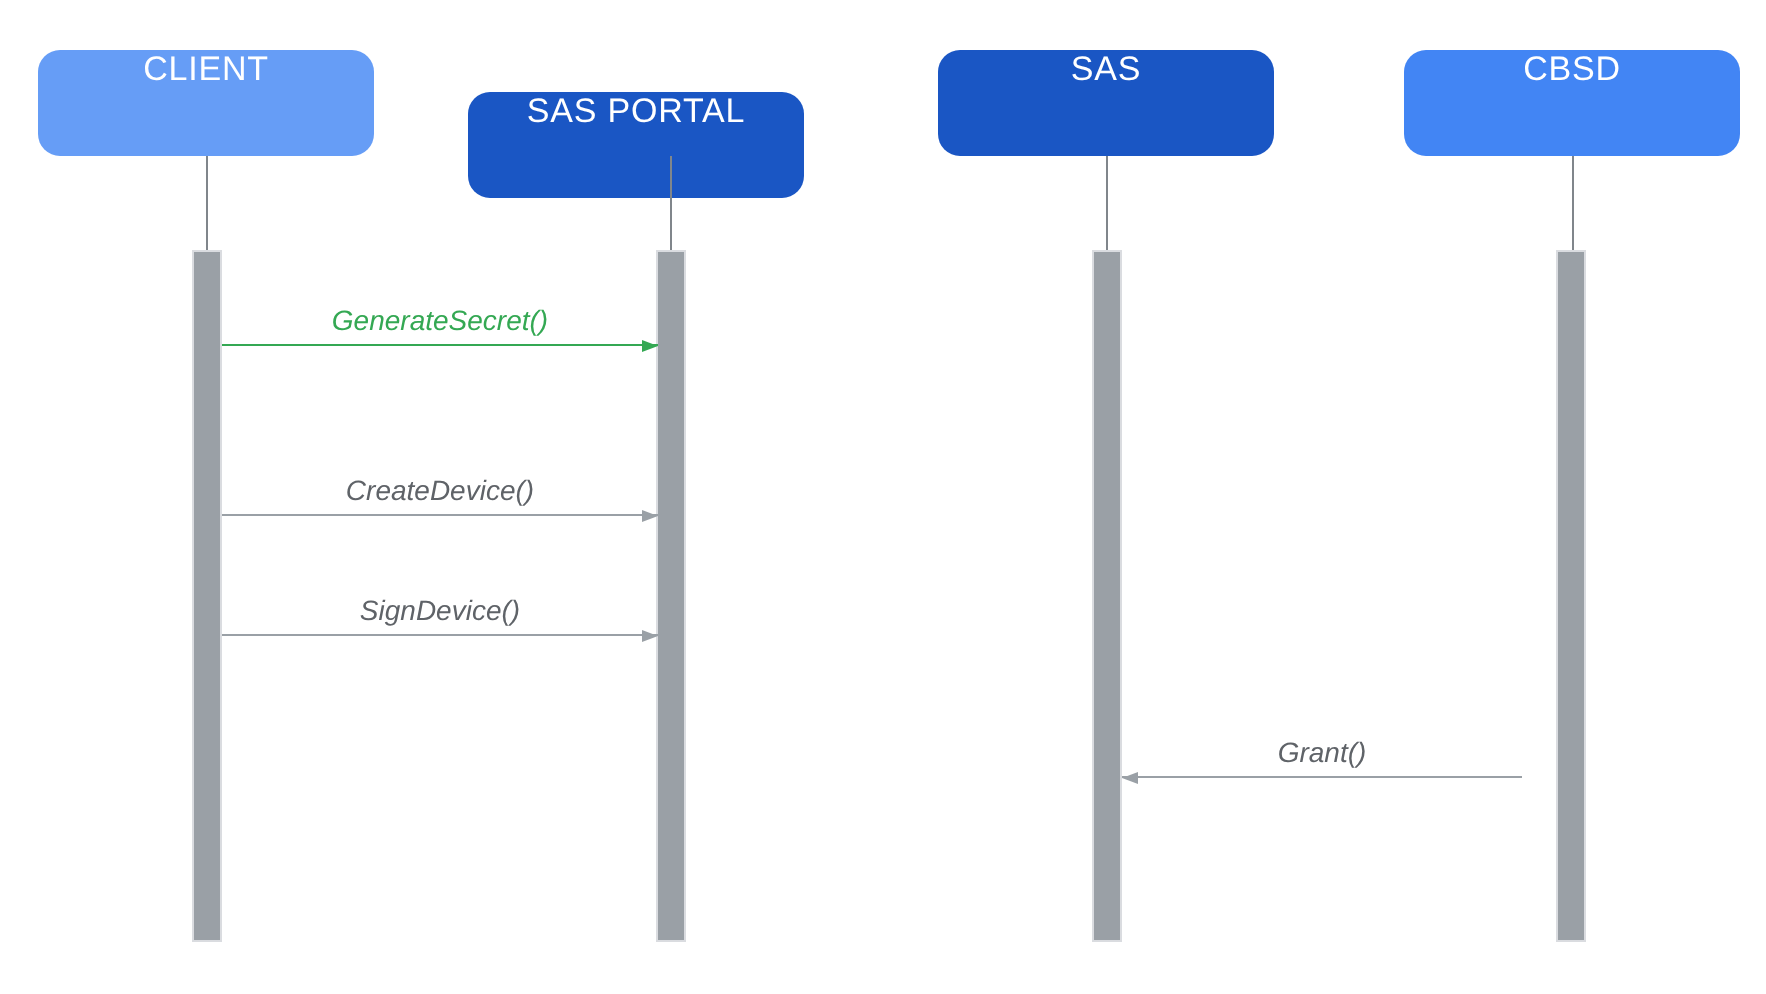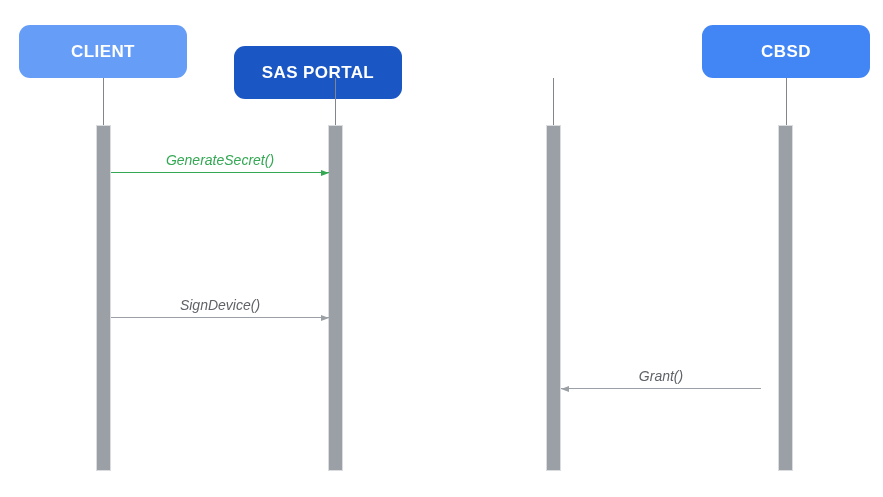--- a/index.html
+++ b/index.html
@@ -15,25 +15,24 @@
 
   
   .actor-box {
     position: absolute;
     top: 25px;
     width: 168px;
     height: 53px;
     border-radius: 11px;
     background: var(--bg, #4285F4);
     color: #ffffff;
-    font-weight: bold;
+    font-weight: normal;
     font-size: 17px;
     letter-spacing: 0.4px;
     display: flex;
-    align-items: center;
     justify-content: center;
   }
   .a-client { left: 19px; }
   .a-portal { left: 234px; margin-top: 21px; }
   .a-sas    { left: 469px; }
   .a-cbsd   { left: 702px; }
 
   
   .stub {
     position: absolute;
@@ -109,39 +108,47 @@
 <body>
 
 <div class="stage">
 
   <div class="actor-box a-client" style="--bg: #669DF6;">
     <span>CLIENT</span>
   </div>
   <div class="actor-box a-portal" style="--bg: #1A56C4;">
     <span>SAS PORTAL</span>
   </div>
+  <div class="actor-box a-sas" style="--bg: #1A56C4;">
+    <span>SAS</span>
+  </div>
   <div class="actor-box a-cbsd" style="--bg: #4285F4;">
     <span>CBSD</span>
   </div>
 
   <div class="stub s-client" style="--stub: #80868B;"></div>
   <div class="stub s-portal" style="--stub: #80868B;"></div>
   <div class="stub s-sas" style="--stub: #80868B;"></div>
   <div class="stub s-cbsd" style="--stub: #80868B;"></div>
 
   <div class="bar b-client" style="--bg: #9AA0A6; --bd: #DADCE0;"></div>
   <div class="bar b-portal" style="--bg: #9AA0A6; --bd: #DADCE0;"></div>
   <div class="bar b-sas" style="--bg: #9AA0A6; --bd: #DADCE0;"></div>
   <div class="bar b-cbsd" style="--bg: #9AA0A6; --bd: #DADCE0;"></div>
 
   <div class="message m1 dir-right" style="--fg: #34A853; --line: #34A853;">
     <span class="msg-label">GenerateSecret()</span>
     <span class="msg-line"></span>
     <span class="arrowhead"></span>
   </div>
+  <div class="message m3 dir-right" style="--fg: #5F6368; --line: #9AA0A6;">
+    <span class="msg-label">CreateDevice()</span>
+    <span class="msg-line"></span>
+    <span class="arrowhead"></span>
+  </div>
   <div class="message m4 dir-right" style="--fg: #5F6368; --line: #9AA0A6;">
     <span class="msg-label">SignDevice()</span>
     <span class="msg-line"></span>
     <span class="arrowhead"></span>
   </div>
 
   <div class="message m6 dir-left" style="--fg: #5F6368; --line: #9AA0A6;">
     <span class="msg-label">Grant()</span>
     <span class="msg-line"></span>
     <span class="arrowhead"></span>

